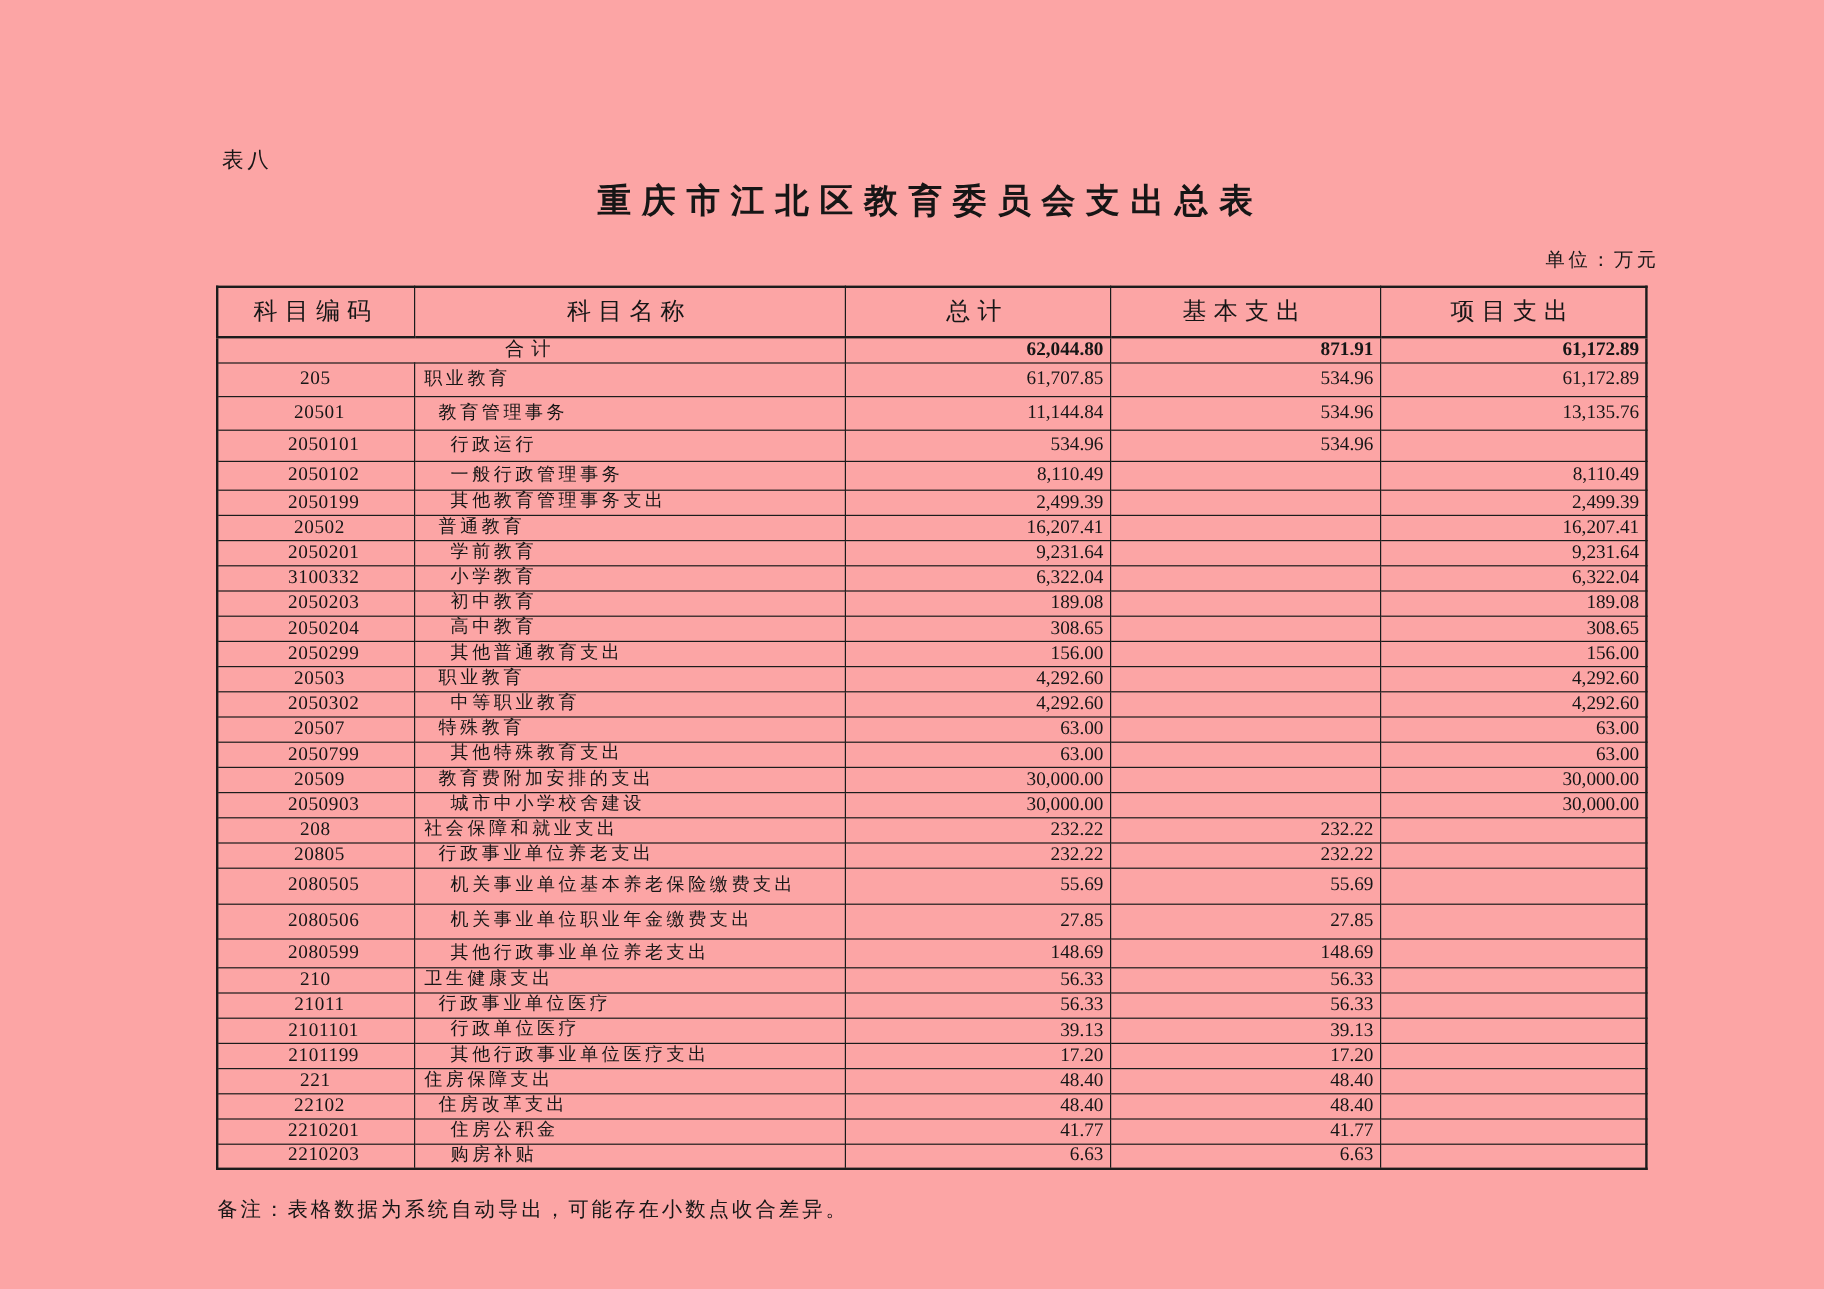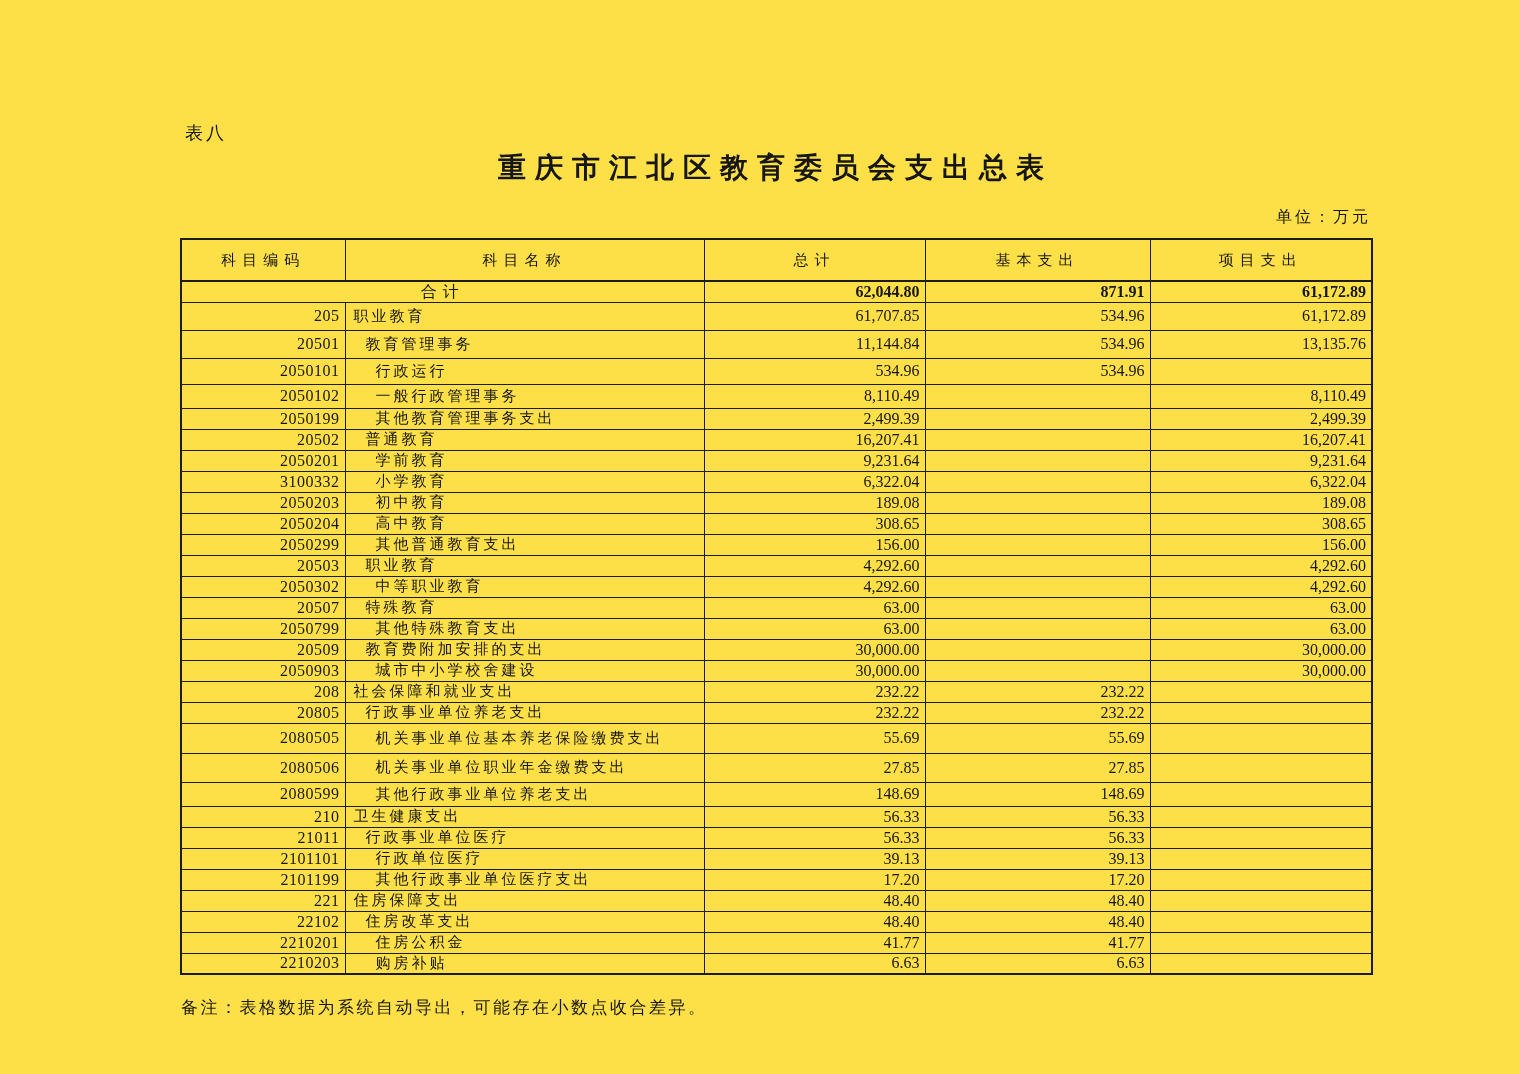--- a/index.html
+++ b/index.html
@@ -6,21 +6,21 @@
     margin: 0;
     padding: 0;
     background: #ffffff;
     font-family: "Liberation Serif", "DejaVu Serif", serif;
     color: #161616;
   }
   .sheet {
     position: relative;
     width: 1520px;
     height: 1074px;
-    background: #fde047;
+    background: #fca5a5;
     overflow: hidden;
   }
   .sheet-label {
     position: absolute;
     left: 185px;
     top: 121px;
     font-size: 18px;
     letter-spacing: 3px;
   }
   .doc-title {
@@ -29,21 +29,21 @@
     top: 149px;
     width: 1191px;
     margin: 0;
     text-align: center;
     font-size: 28px;
     font-weight: 700;
     letter-spacing: 9px;
   }
   .unit-label {
     position: absolute;
-    left: 180px;
+    left: 192px;
     top: 207px;
     width: 1191px;
     text-align: right;
     font-size: 16px;
     letter-spacing: 3px;
   }
   table.budget-table {
     position: absolute;
     left: 180px;
     top: 238px;
@@ -58,38 +58,38 @@
     padding: 0 5px;
     font-size: 16px;
     line-height: 1.1;
     overflow: hidden;
     white-space: nowrap;
     vertical-align: middle;
   }
   .budget-table thead th {
     height: 40px;
     font-weight: 400;
-    font-size: 15px;
+    font-size: 20px;
     letter-spacing: 6px;
     text-align: center;
     border-bottom: 2px solid #1c1c1c;
   }
   .budget-table tbody tr { height: 21px; }
   tr.grand-total-row { height: 32px; }
   tr.grand-total-row td.gt-label {
     text-align: center;
     letter-spacing: 6px;
     font-size: 16px;
   }
   td.num {
     text-align: right;
     font-family: "Liberation Serif", "DejaVu Serif", serif;
   }
   td.bold { font-weight: 700; }
-  td.code { text-align: right; letter-spacing: 0.5px; }
+  td.code { text-align: center; letter-spacing: 0.5px; }
   td.code.lvl0 { padding-left: 4px; }
   td.code.lvl1 { padding-left: 11px; }
   td.code.lvl2 { padding-left: 18px; }
   td.name { text-align: left; font-size: 15px; letter-spacing: 3px; }
   td.name.nlvl0 { padding-left: 8px; }
   td.name.nlvl1 { padding-left: 20px; }
   td.name.nlvl2 { padding-left: 30px; }
   .footnote {
     position: absolute;
     left: 181px;

